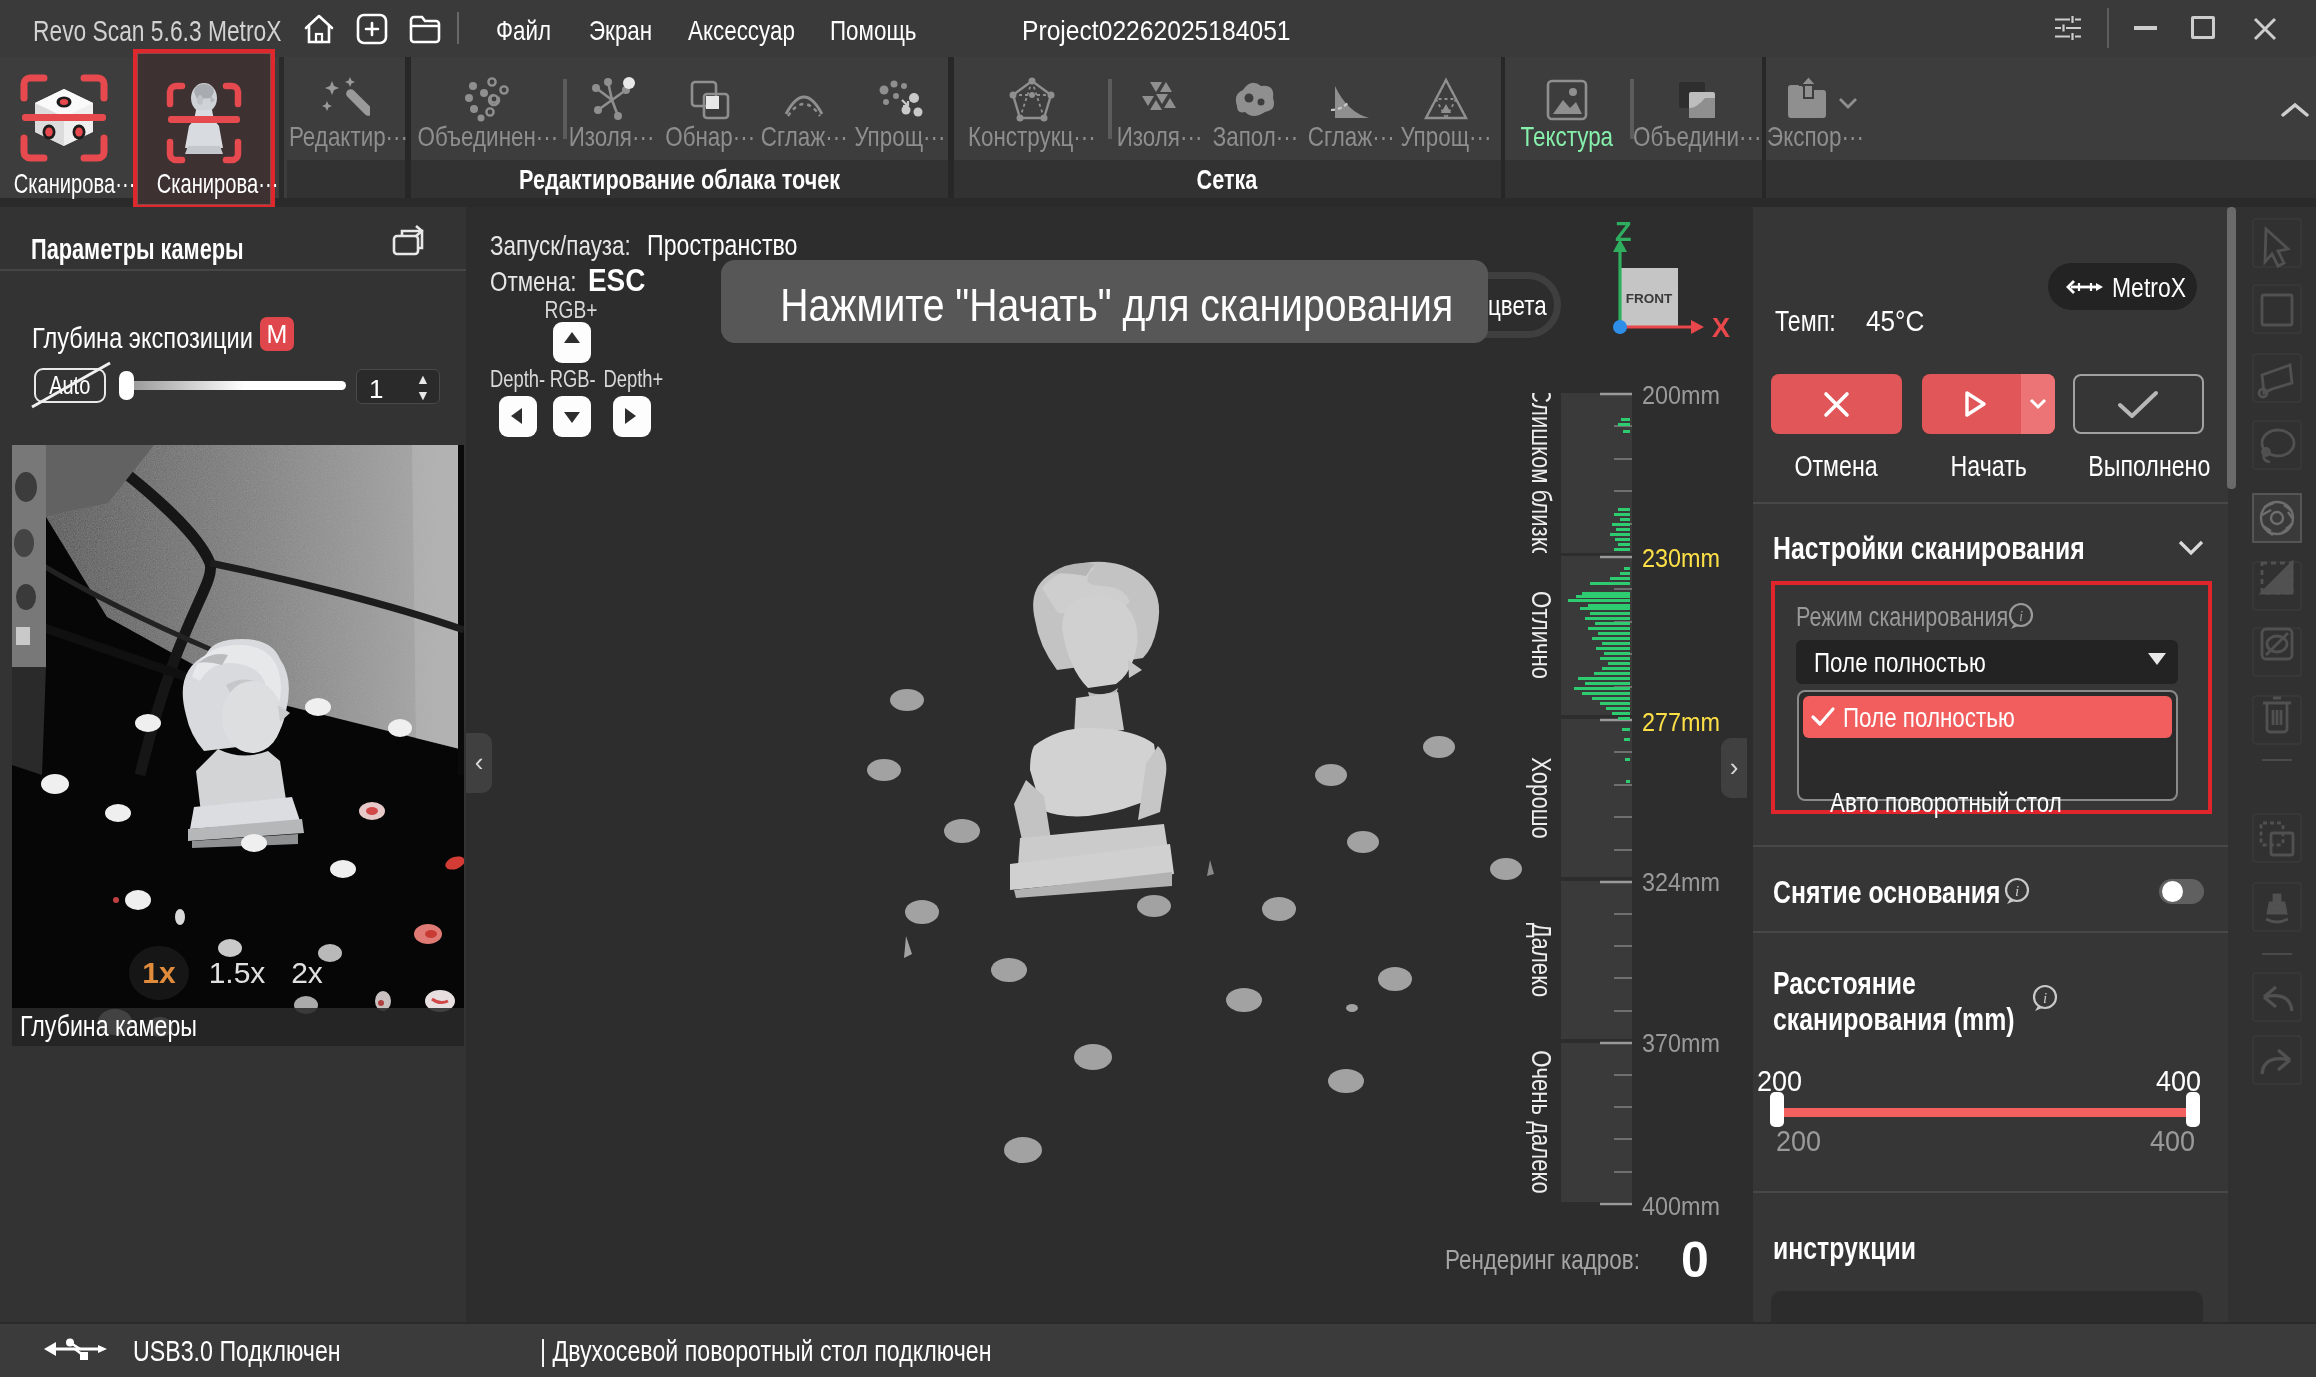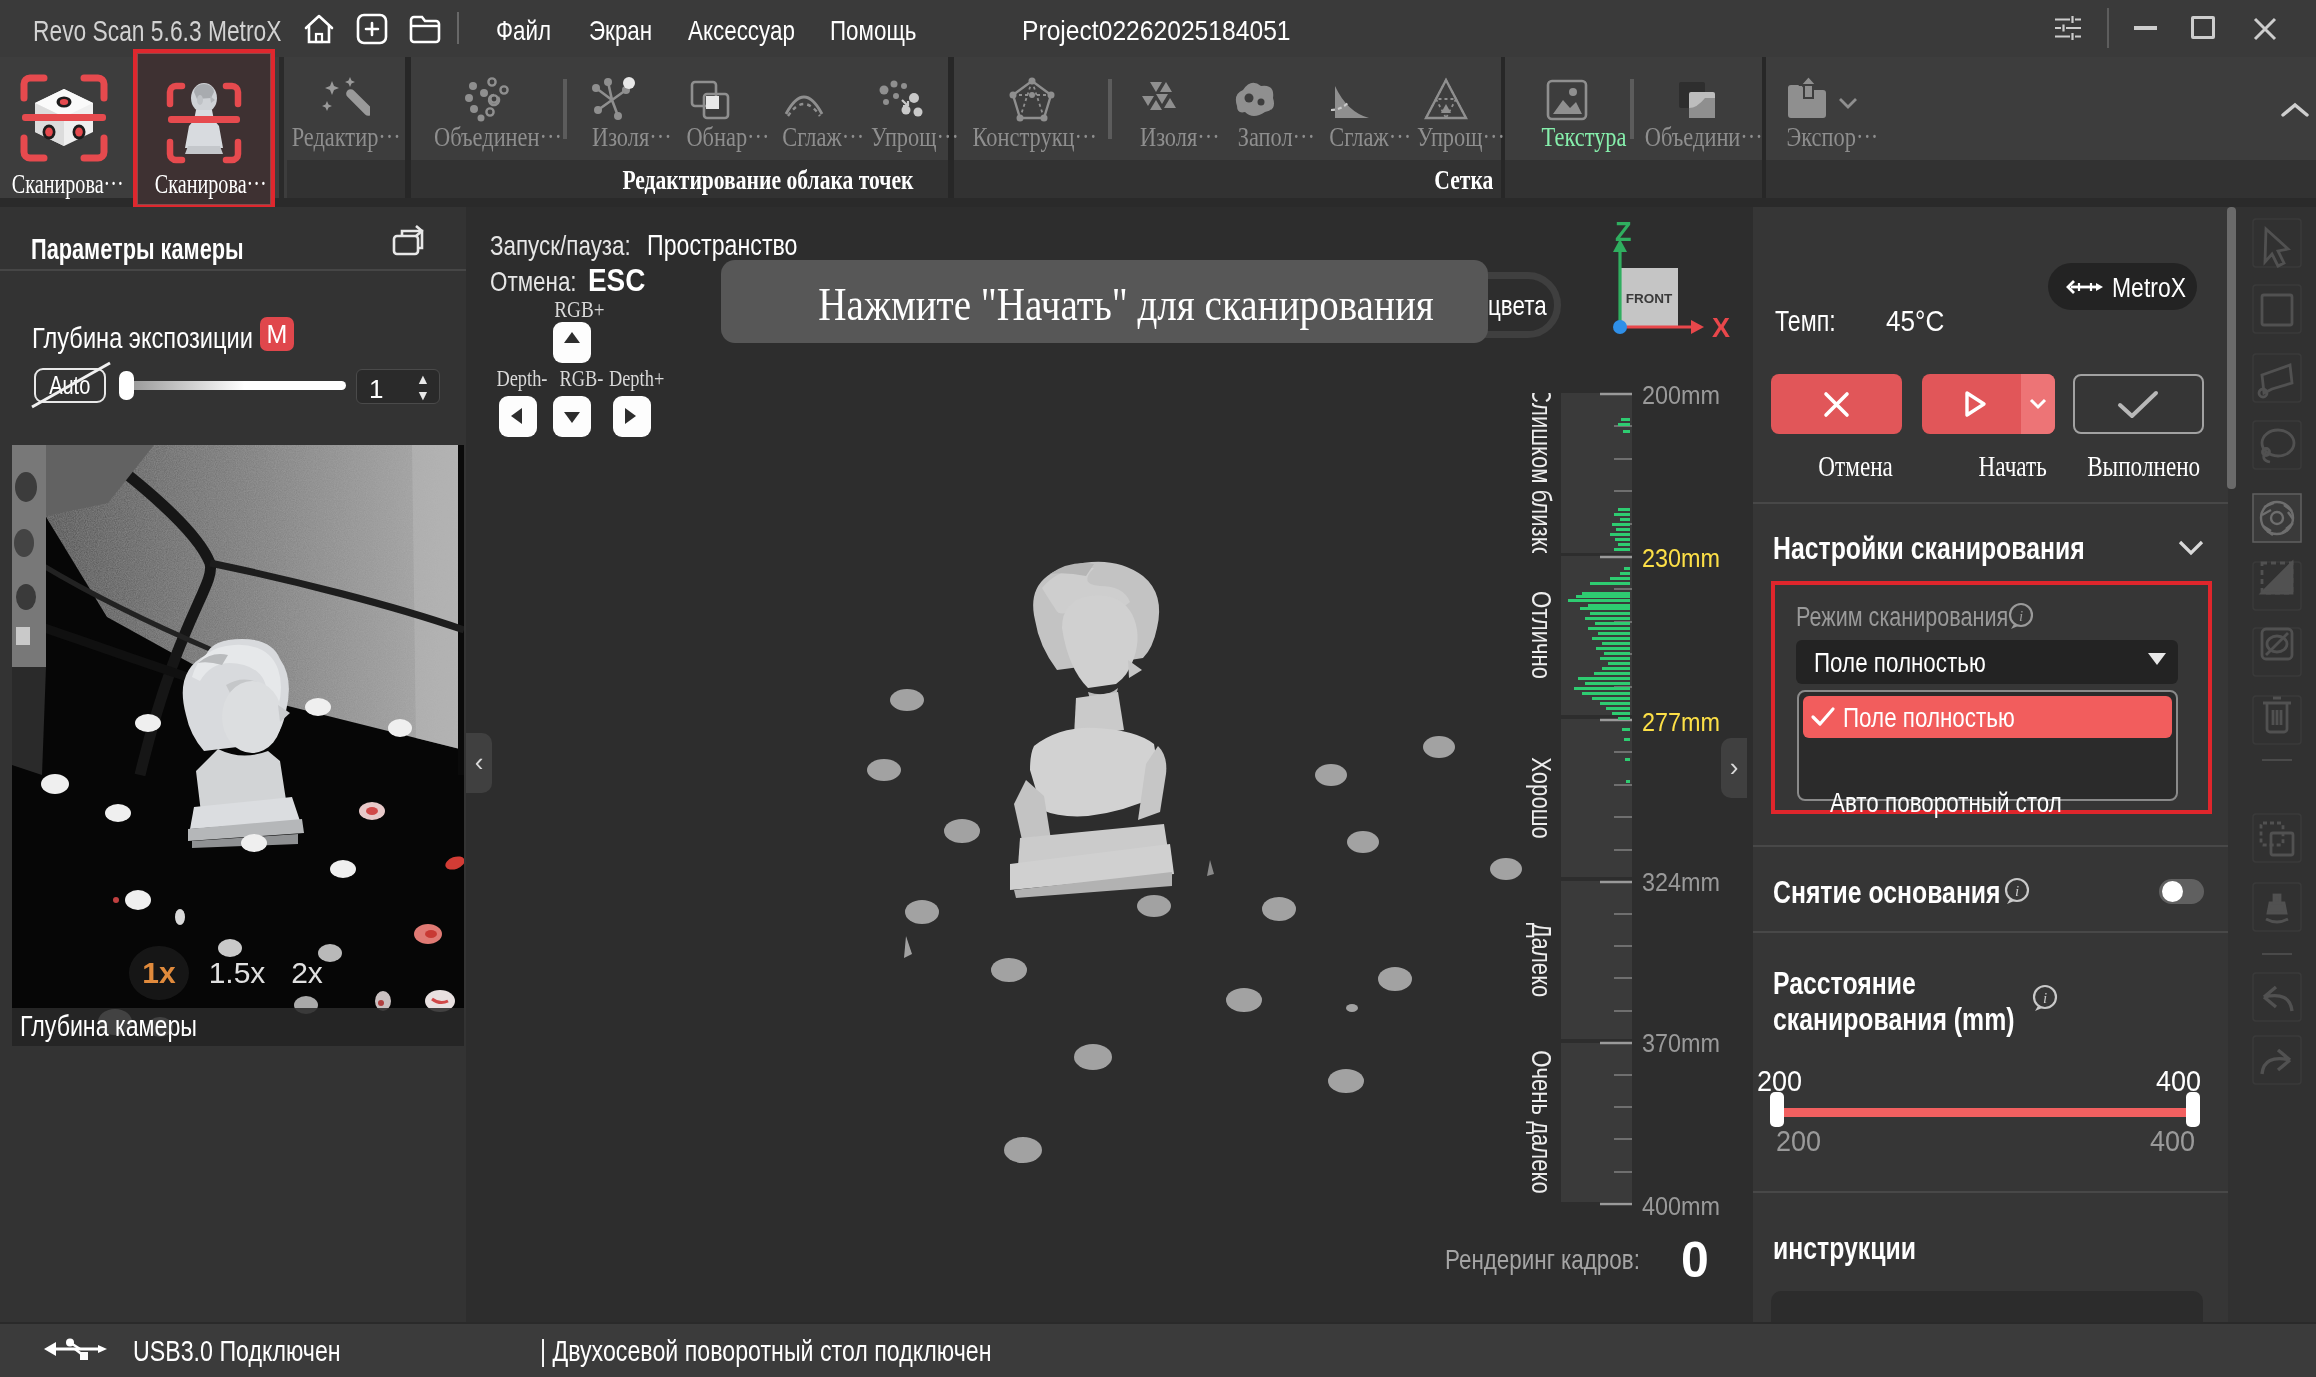--- a/index.html
+++ b/index.html
@@ -2,21 +2,21 @@
 <html><head>
 <meta charset="utf-8">
 <style>
   * { margin:0; padding:0; box-sizing:border-box; }
   html,body { width:2316px; height:1377px; overflow:hidden; background:#2d2d2d;
     font-family:"Liberation Sans", sans-serif; }
   .abs { position:absolute; }
   .txt { color:#fff; }
   .cx { display:inline-block; transform:scaleX(0.8); transform-origin:0 50%; white-space:nowrap; }
   .cxc { display:inline-block; transform:scaleX(0.8); transform-origin:50% 50%; white-space:nowrap; }
-  .ctr { text-align:right;font-family:Liberation Serif, serif; }
+  .ctr { text-align:center; }
 </style>
 </head>
 <body>
 <div class="abs" style="left:0;top:0;width:2316px;height:1377px;padding-left:24px;">
 
 <div class="abs" style="left:0;top:0;width:2316px;height:57px;background:#3a3a3a;"></div>
 <div class="abs" style="left:33px;top:14px;font-size:30px;color:#d2d2d2;"><span class="cx" style="transform:scaleX(0.76);">Revo Scan 5.6.3 MetroX</span></div>
 <svg class="abs" style="left:302px;top:12px;" width="34" height="34" viewBox="0 0 34 34">
   <path d="M4 16 L17 4 L30 16" fill="none" stroke="#fff" stroke-width="2.6" stroke-linecap="round" stroke-linejoin="round"></path>
   <path d="M7 14 L7 30 L27 30 L27 14" fill="none" stroke="#fff" stroke-width="2.6" stroke-linecap="round"></path>
@@ -586,21 +586,21 @@
 <div class="abs" style="left:1753px;top:207px;width:475px;height:1115px;background:#363636;"></div>
 <div class="abs" style="left:2048px;top:263px;width:149px;height:47px;background:#232323;border-radius:24px;"></div>
 <svg class="abs" style="left:2066px;top:276px;" width="38" height="22" viewBox="0 0 38 22">
   <path d="M5 11 L33 11" stroke="#fff" stroke-width="2.8"></path>
   <path d="M8 5 L2 11 L8 17" fill="none" stroke="#fff" stroke-width="2.8"></path>
   <path d="M30 7 l7 4 l-7 4 z" fill="#fff"></path>
   <path d="M13 7 l0 8 M25 7 l0 8" stroke="#fff" stroke-width="2.2"></path>
 </svg>
 <div class="abs txt" style="left:2112px;top:273px;font-size:27px;"><span class="cx" style="transform:scaleX(0.85);">MetroX</span></div>
 <div class="abs txt" style="left:1775px;top:305px;font-size:29px;"><span class="cx">Темп:</span></div>
-<div class="abs txt" style="left:1866px;top:305px;font-size:29px;margin-left:20px;"><span class="cx" style="transform:scaleX(0.9);">45°C</span></div>
+<div class="abs txt" style="left:1866px;top:305px;font-size:29px;"><span class="cx" style="transform:scaleX(0.9);">45°C</span></div>
 
 <div class="abs" style="left:1771px;top:374px;width:131px;height:60px;background:#e15659;border-radius:8px;"></div>
 <svg class="abs" style="left:1821px;top:389px;" width="31" height="31" viewBox="0 0 31 31">
   <path d="M5 5 L26 26 M26 5 L5 26" stroke="#fff" stroke-width="3.6" stroke-linecap="round"></path>
 </svg>
 <div class="abs" style="left:1922px;top:374px;width:133px;height:60px;background:#e15659;border-radius:8px;"></div>
 <div class="abs" style="left:2021px;top:374px;width:34px;height:60px;background:#ed7476;border-radius:0 8px 8px 0;"></div>
 <svg class="abs" style="left:1957px;top:387px;" width="34" height="34" viewBox="0 0 34 34">
   <path d="M10 6 L27 17 L10 28 Z" fill="none" stroke="#fff" stroke-width="3.4" stroke-linejoin="round"></path>
 </svg>

